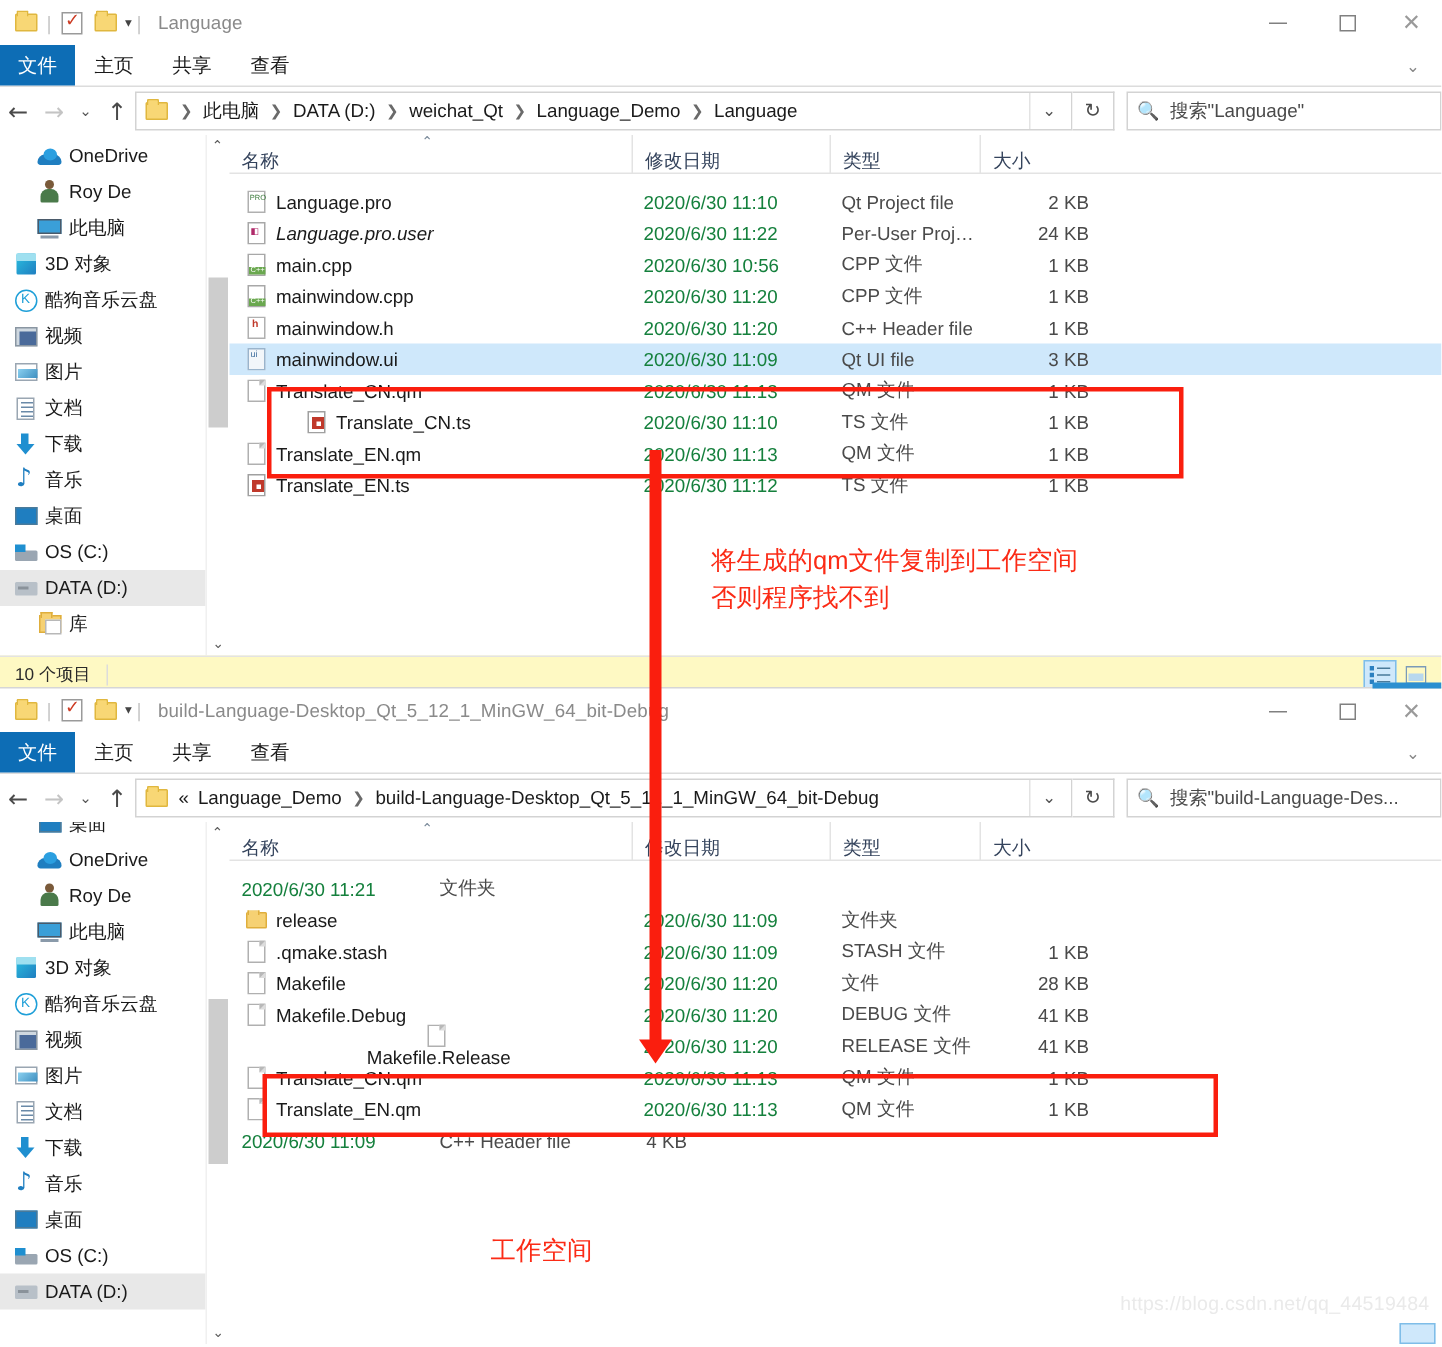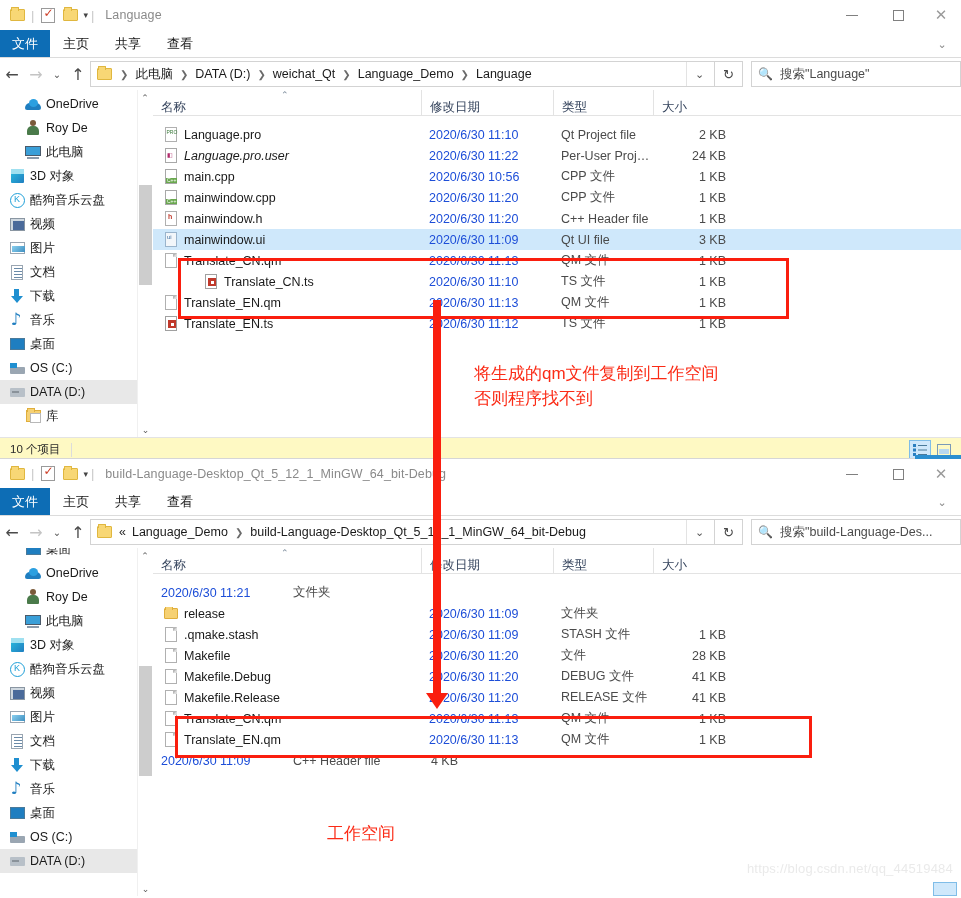--- a/index.html
+++ b/index.html
@@ -134,21 +134,21 @@
   .sort-caret {
     position:absolute; top: 0px; font-size:9px; color:#7a8a9a; font-family:"DejaVu Sans", sans-serif;
   }
   .row {
     height: 21px; display:flex; align-items:center; font-size: 12.5px; color:#1a1a1a;
   }
   .row.sel { background: #cfe8fb; }
   .cell-name { display:flex; align-items:center; padding-left: 8px; overflow:hidden; }
   .cell-name .ficon { width: 20px; flex:none; display:flex; align-items:center; justify-content:center; }
   .cell-name .fname { margin-left: 3px; white-space:nowrap; }
-  .cell-date { color:#1d4ed8; padding-left: 8px; white-space:nowrap; }
+  .cell-date { color:#15803d; padding-left: 8px; white-space:nowrap; }
   .cell-type { color:#4a4a4a; padding-left: 8px; white-space:nowrap; overflow:hidden; text-overflow:ellipsis; }
   .cell-size { color:#4a4a4a; padding-right: 12px; text-align:right; white-space:nowrap; }
 
   
   .statusbar {
     height: 24px; border-top: 1px solid #e3e3e3; background:#fef9c3;
     display:flex; align-items:center; position:relative;
   }
   .status-txt { font-size:11.5px; color:#2a2a2a; padding-left: 10px; }
   .status-sep { width:1px; height:14px; background:#dcdcdc; margin-left:10px; }
@@ -852,21 +852,21 @@
               <span class="ficon">
                   <span class="ic-doc"></span>
                 </span>
               <span class="fname">Makefile.Debug</span>
             </div>
             <div class="cell-date" style="width:132px;">2020/6/30 11:20</div>
             <div class="cell-type" style="width:100px;">DEBUG 文件</div>
             <div class="cell-size" style="width:85px;">41 KB</div>
           </div>
           <div class="row">
-            <div class="cell-name" style="width:268px;">
+            <div class="cell-name" style="width:268px;flex-direction:column;">
               <span class="ficon">
                   <span class="ic-doc"></span>
                 </span>
               <span class="fname">Makefile.Release</span>
             </div>
             <div class="cell-date" style="width:132px;">2020/6/30 11:20</div>
             <div class="cell-type" style="width:100px;">RELEASE 文件</div>
             <div class="cell-size" style="width:85px;">41 KB</div>
           </div>
           <div class="row">

